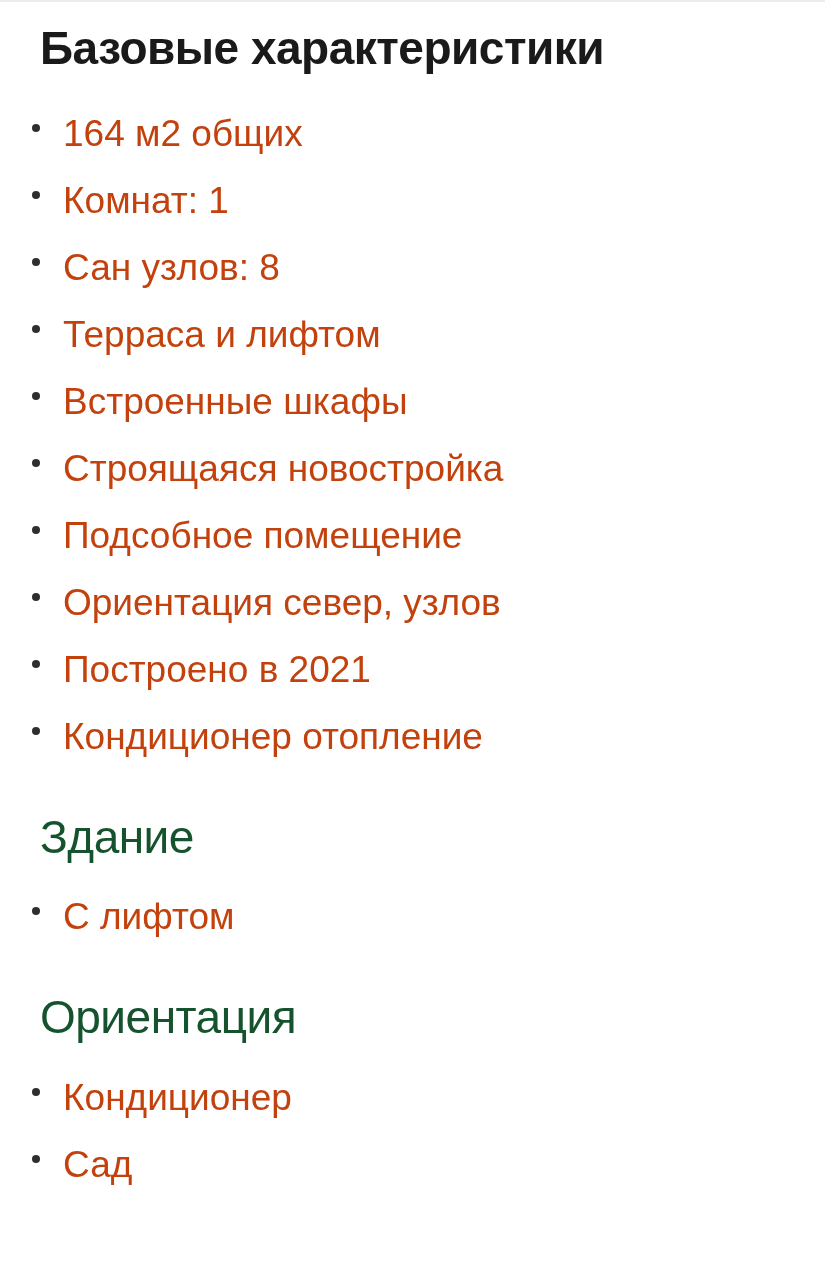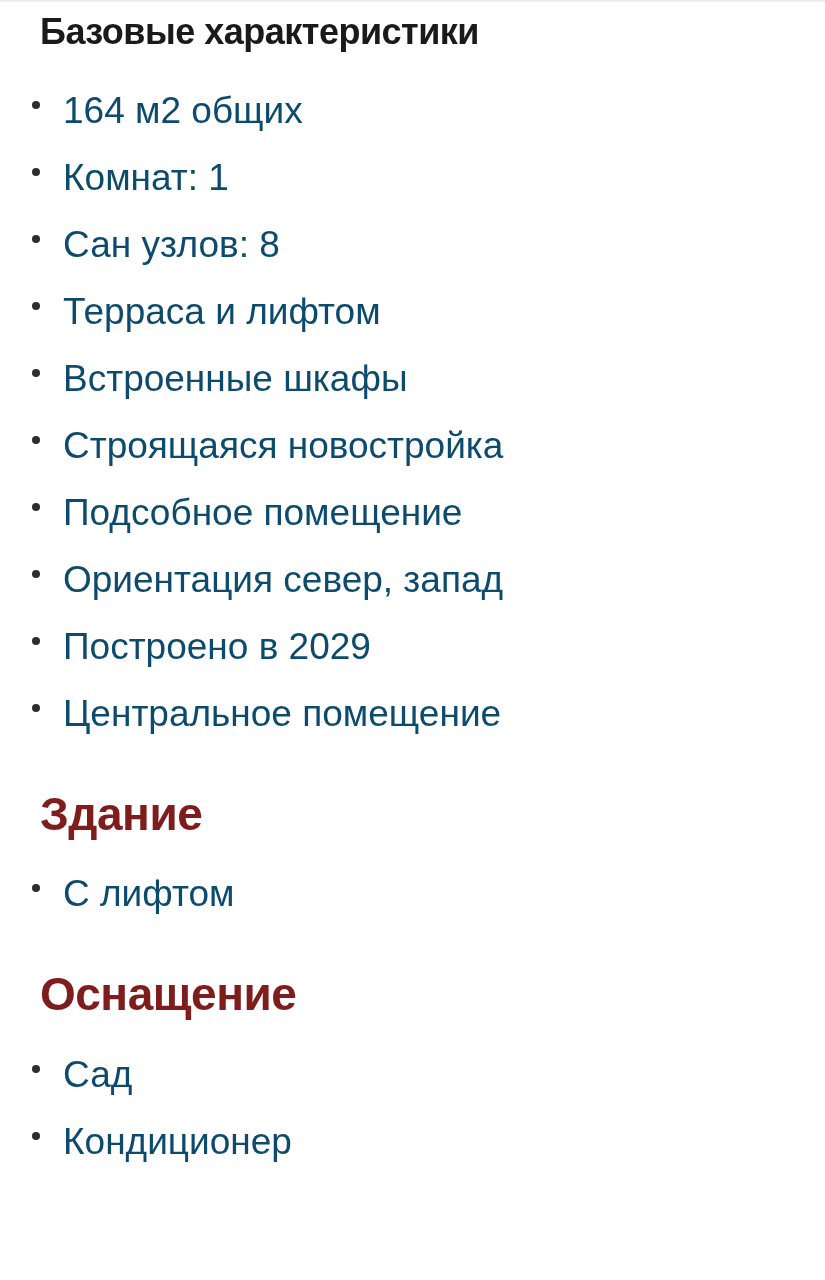--- a/index.html
+++ b/index.html
@@ -18,45 +18,45 @@
   .top-divider {
     height: 2px;
     width: 100%;
     background: #adadad;
     border-bottom: 2px solid #ececec;
   }
   .content {
     padding: 8px 40px 20px 40px;
   }
   h1.section-title {
-    font-size: 36px;
+    font-size: 46px;
     font-weight: 700;
     letter-spacing: -0.5px;
     color: #1a1a1a;
     line-height: 1.2;
-    margin: 0 0 24px 0;
+    margin: 11px 0 24px 0;
   }
   h2.section-title {
     font-size: 46px;
-    font-weight: 700;
+    font-weight: 400;
     letter-spacing: -0.5px;
-    color: #7f1d1d;
+    color: #14532d;
     line-height: 1.2;
     margin: 40px 0 18px 0;
   }
   ul.feature-list {
     list-style: none;
     margin: 0;
     padding: 0;
   }
   ul.feature-list li {
     position: relative;
     font-size: 37px;
     line-height: 67px;
-    color: #0c4a6e;
+    color: #c2410c;
     padding-left: 23px;
   }
   .dot {
     position: absolute;
     left: -8px;
     top: 24px;
     width: 8px;
     height: 8px;
     border-radius: 50%;
     background: #2e2e2e;
@@ -72,35 +72,35 @@
     <section>
       <h1 class="section-title">Базовые характеристики</h1>
       <ul class="feature-list">
         <li><span class="dot"></span><span>164 м2 общих</span></li>
         <li><span class="dot"></span><span>Комнат: 1</span></li>
         <li><span class="dot"></span><span>Сан узлов: 8</span></li>
         <li><span class="dot"></span><span>Терраса и лифтом</span></li>
         <li><span class="dot"></span><span>Встроенные шкафы</span></li>
         <li><span class="dot"></span><span>Строящаяся новостройка</span></li>
         <li><span class="dot"></span><span>Подсобное помещение</span></li>
-        <li><span class="dot"></span><span>Ориентация север, запад</span></li>
-        <li><span class="dot"></span><span>Построено в 2029</span></li>
-        <li><span class="dot"></span><span>Центральное помещение</span></li>
+        <li><span class="dot"></span><span>Ориентация север, узлов</span></li>
+        <li><span class="dot"></span><span>Построено в 2021</span></li>
+        <li><span class="dot"></span><span>Кондиционер отопление</span></li>
       </ul>
     </section>
 
     <section>
       <h2 class="section-title">Здание</h2>
       <ul class="feature-list">
         <li><span class="dot"></span><span>С лифтом</span></li>
       </ul>
     </section>
 
     <section>
-      <h2 class="section-title">Оснащение</h2>
+      <h2 class="section-title">Ориентация</h2>
       <ul class="feature-list">
+        <li><span class="dot"></span><span>Кондиционер</span></li>
         <li><span class="dot"></span><span>Сад</span></li>
-        <li><span class="dot"></span><span>Кондиционер</span></li>
       </ul>
     </section>
 
   </div>
 </div>
 
 </body></html>

